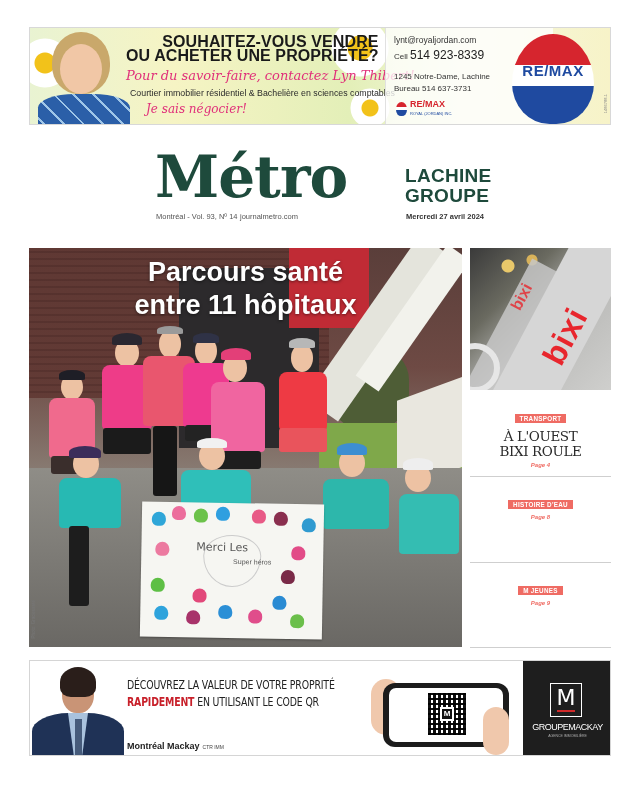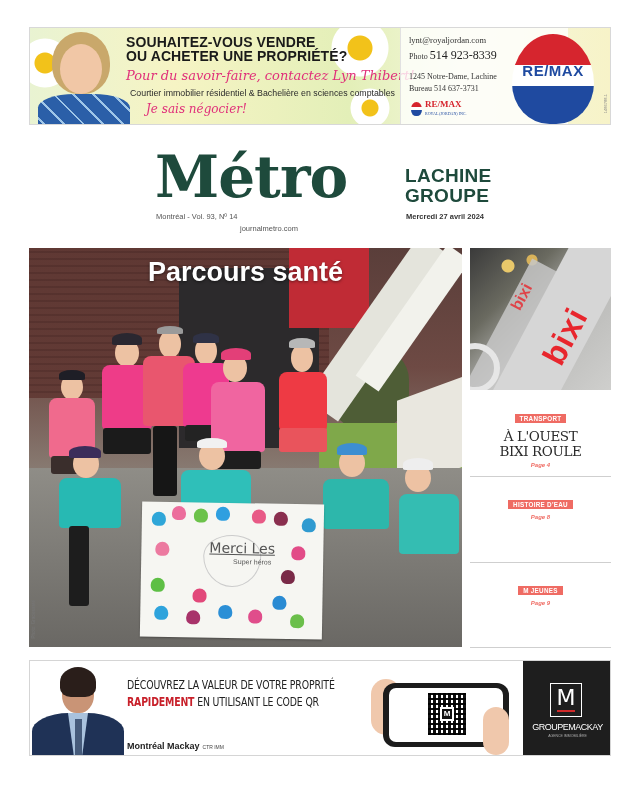--- a/index.html
+++ b/index.html
@@ -8,44 +8,44 @@
 
   
   .ad-top { position:absolute; left:29px; top:27px; width:582px; height:98px; border:1px solid #d8d8d8;
     background:linear-gradient(90deg,#e9f3d2 0%,#f6f4c4 25%,#e3efb8 55%,#f4f7dc 75%,#f7f3c8 100%); overflow:hidden; }
   .ad-top .flower { position:absolute; border-radius:50%; }
   .ad-top .photo { position:absolute; left:4px; top:0; width:92px; height:98px; }
   .ad-top .photo .hair { position:absolute; left:18px; top:4px; width:58px; height:62px; border-radius:50% 50% 45% 45%; background:#c9a86b; }
   .ad-top .photo .face { position:absolute; left:26px; top:16px; width:42px; height:50px; border-radius:50%; background:#f1c7a6; }
   .ad-top .photo .body { position:absolute; left:4px; top:66px; width:92px; height:34px; border-radius:40% 40% 0 0;
     background:repeating-linear-gradient(45deg,#2b5fa8 0 6px,#9fc6e8 6px 8px,#2b5fa8 8px 14px); }
-  .ad-top .headline { position:absolute; left:96px; top:7px; font-weight:bold; font-size:14px; line-height:14px; color:#1a1a1a; letter-spacing:0.1px; }
+  .ad-top .headline { position:absolute; left:96px; top:7px; font-weight:bold; font-size:16px; line-height:14px; color:#1a1a1a; letter-spacing:0.1px;text-align:right; }
   .ad-top .script { position:absolute; left:96px; top:40px; font-family:"DejaVu Serif", serif; font-style:italic; font-size:13px; color:#e0307a; }
   .ad-top .sub { position:absolute; left:100px; top:60px; font-size:8.8px; color:#2a2a2a; }
   .ad-top .nego { position:absolute; left:116px; top:74px; font-family:"DejaVu Serif", serif; font-style:italic; font-size:12px; color:#e0307a; }
-  .ad-top .contact { position:absolute; left:370px; top:0; width:168px; height:98px; background:rgba(255,255,255,0.78); border-left:1px solid #e1e1e1;font-family:Liberation Serif, serif; }
+  .ad-top .contact { position:absolute; left:355px; top:0; width:168px; height:98px; background:rgba(255,255,255,0.78); border-left:1px solid #e1e1e1; }
   .ad-top .contact .email { position:absolute; left:8px; top:7px; font-size:8.5px; color:#333; }
   .ad-top .contact .cell { position:absolute; left:8px; top:20px; font-size:8px; color:#333; }
   .ad-top .contact .cell b { font-size:12px; font-weight:normal; color:#222; }
   .ad-top .contact .addr { position:absolute; left:8px; top:43px; font-size:8px; color:#333; line-height:12px; }
   .ad-top .contact .logo-small { position:absolute; left:10px; top:72px; display:flex; align-items:center; gap:3px; }
   .ad-top .contact .logo-small .balloon { width:11px; height:14px; border-radius:50% 50% 45% 45%;
     background:linear-gradient(#d6252e 0 35%,#fff 35% 55%,#1f4aa0 55% 100%); }
   .ad-top .contact .logo-small .txt { font-weight:bold; font-size:9px; color:#d6252e; line-height:9px; }
   .ad-top .contact .logo-small .txt small { display:block; font-size:4px; color:#1f4aa0; font-weight:normal; }
   .ad-top .bigballoon { position:absolute; left:482px; top:6px; width:82px; height:90px; border-radius:50% 50% 46% 46% / 55% 55% 45% 45%;
     background:linear-gradient(#d6252e 0 34%,#ffffff 34% 58%,#1f4aa0 58% 100%); overflow:hidden; }
   .ad-top .bigballoon span { position:absolute; left:0; width:100%; top:28px; text-align:center; font-weight:bold; font-size:15px; color:#1f4aa0; letter-spacing:0.5px; }
   .ad-top .code { position:absolute; right:2px; top:66px; font-size:4px; color:#888; writing-mode:vertical-rl; transform:rotate(180deg); }
 
   
   .masthead-title { position:absolute; left:155px; top:144px; font-family:"DejaVu Serif", serif; font-weight:bold; font-size:58px; color:#1e4a3c; letter-spacing:-1px; line-height:66px; }
   .edition { position:absolute; left:405px; top:166px; font-weight:bold; font-size:19px; line-height:20px; color:#1e4a3c; letter-spacing:0.3px; }
   .meta-left { position:absolute; left:156px; top:212px; font-size:7.5px; color:#555; }
-  .meta-url { position:absolute; left:240px; top:212px; font-size:7.5px; color:#555;margin-top:12px; }
+  .meta-url { position:absolute; left:240px; top:212px; font-size:7.5px; color:#555; }
   .meta-date { position:absolute; left:406px; top:212px; font-size:7.5px; color:#333; font-weight:bold; }
 
   
   .hero { position:absolute; left:29px; top:248px; width:433px; height:399px; overflow:hidden;
     background:linear-gradient(180deg,#5a3e3a 0%,#6e4a44 30%,#8a7f76 58%,#a5a49b 72%,#8e9588 100%); }
   .hero .building { position:absolute; left:0; top:0; width:300px; height:150px; background:repeating-linear-gradient(0deg,#603833 0 5px,#55302c 5px 7px); opacity:.9; }
   .hero .door { position:absolute; left:150px; top:20px; width:140px; height:180px; background:#2c2a2c; }
   .hero .redwall { position:absolute; left:260px; top:0; width:80px; height:80px; background:#c02b35; }
   .hero .sculpt1 { position:absolute; left:330px; top:-20px; width:40px; height:200px; background:#e4e4dc; transform:rotate(35deg); }
   .hero .sculpt2 { position:absolute; left:370px; top:-10px; width:28px; height:160px; background:#f2f2ec; transform:rotate(35deg); }
@@ -54,21 +54,21 @@
   .hero .grass { position:absolute; left:290px; top:175px; width:143px; height:45px; background:#7fa84a; }
   .hero .ground { position:absolute; left:0; top:220px; width:433px; height:179px; background:linear-gradient(#8f8d87,#6a6864); }
   .person { position:absolute; }
   .person .head { position:absolute; border-radius:50%; background:#edc2a3; }
   .person .cap { position:absolute; border-radius:50% 50% 10% 10%; }
   .person .torso { position:absolute; border-radius:8px 8px 4px 4px; }
   .person .shorts { position:absolute; border-radius:3px; }
   .sign { position:absolute; left:112px; top:255px; width:182px; height:135px; background:#f6f6f2; transform:rotate(1deg); box-shadow:0 1px 2px rgba(0,0,0,.3); }
   .sign .hand { position:absolute; width:14px; height:14px; border-radius:50% 50% 40% 40%; }
   .sign .heart { position:absolute; left:62px; top:32px; width:58px; height:52px; border:1px solid #ccc; border-radius:50% 50% 50% 50% / 40% 40% 60% 60%; }
-  .sign .merci { position:absolute; left:68px; top:40px; font-size:14px; color:#555; font-family:"DejaVu Sans", sans-serif; line-height:10px;text-decoration:underline; }
+  .sign .merci { position:absolute; left:55px; top:40px; font-size:11px; color:#555; font-family:"DejaVu Sans", sans-serif; line-height:10px; }
   .sign .super { position:absolute; left:92px; top:55px; font-size:7px; color:#555; line-height:8px; }
   .hero-title { position:absolute; left:29px; width:433px; top:256px; text-align:center; font-weight:bold; font-size:27px; line-height:33px; color:#ffffff; text-shadow:0 1px 3px rgba(0,0,0,.5); }
   .photo-credit { position:absolute; left:31px; top:600px; font-size:4.5px; color:#777; writing-mode:vertical-rl; transform:rotate(180deg); }
 
   
   .bixi { position:absolute; left:470px; top:248px; width:141px; height:142px; overflow:hidden; background:linear-gradient(135deg,#3a3a3a 0%,#6a6a60 30%,#b8b8b6 55%,#cfcfcd 100%); }
   .bixi .lights { position:absolute; left:20px; top:0; width:60px; height:30px; background:radial-gradient(circle at 30% 60%,#e9c86a 0 6px,transparent 7px),radial-gradient(circle at 70% 40%,#d8b25a 0 5px,transparent 6px); }
   .bixi .frame1 { position:absolute; left:60px; top:-20px; width:60px; height:200px; background:#d6d6d6; transform:rotate(28deg); }
   .bixi .frame2 { position:absolute; left:20px; top:10px; width:40px; height:170px; background:#c7c7c7; transform:rotate(28deg); opacity:.85; }
   .bixi .logo1 { position:absolute; left:66px; top:70px; font-weight:bold; font-size:32px; color:#e8262d; transform:rotate(-62deg); letter-spacing:1px; }
@@ -126,21 +126,21 @@
   </div>
   <div class="headline">
     <div>SOUHAITEZ-VOUS VENDRE</div>
     <div>OU ACHETER UNE PROPRIÉTÉ?</div>
   </div>
   <div class="script">Pour du savoir-faire, contactez Lyn Thibert!</div>
   <div class="sub">Courtier immobilier résidentiel &amp; Bachelière en sciences comptables</div>
   <div class="nego">Je sais négocier!</div>
   <div class="contact">
     <div class="email">lynt@royaljordan.com</div>
-    <div class="cell"><span>Photo</span> <b>514 923-8339</b></div>
+    <div class="cell"><span>Cell</span> <b>514 923-8339</b></div>
     <div class="addr">
       <div>1245 Notre-Dame, Lachine</div>
       <div>Bureau 514 637-3731</div>
     </div>
     <div class="logo-small">
       <div class="balloon"></div>
       <div class="txt"><span>RE/MAX</span><small>ROYAL (JORDAN) INC.</small></div>
     </div>
   </div>
   <div class="bigballoon">
@@ -247,20 +247,21 @@
     <div class="hand" style="left:108px;top:106px;background:#e04d8b;"></div>
     <div class="hand" style="left:132px;top:92px;background:#2a8bd3;"></div>
     <div class="hand" style="left:150px;top:110px;background:#6bbf4b;"></div>
     <div class="heart"></div>
     <div class="merci">Merci Les</div>
     <div class="super">Super héros</div>
   </div>
 </div>
 <div class="hero-title">
   <div>Parcours santé</div>
+  <div>entre 11 hôpitaux</div>
 </div>
 <div class="photo-credit">Photo: Gracieuseté</div>
 
 <div class="bixi">
   <div class="lights"></div>
   <div class="frame2"></div>
   <div class="frame1"></div>
   <div class="wheel"></div>
   <div class="logo2">bixi</div>
   <div class="logo1">bixi</div>

